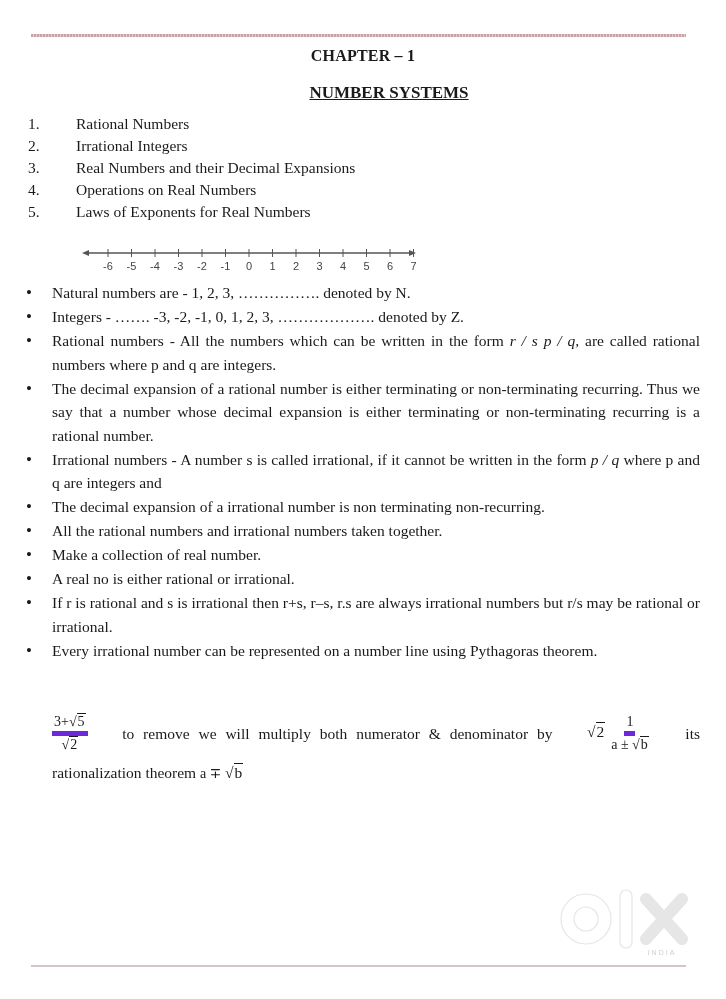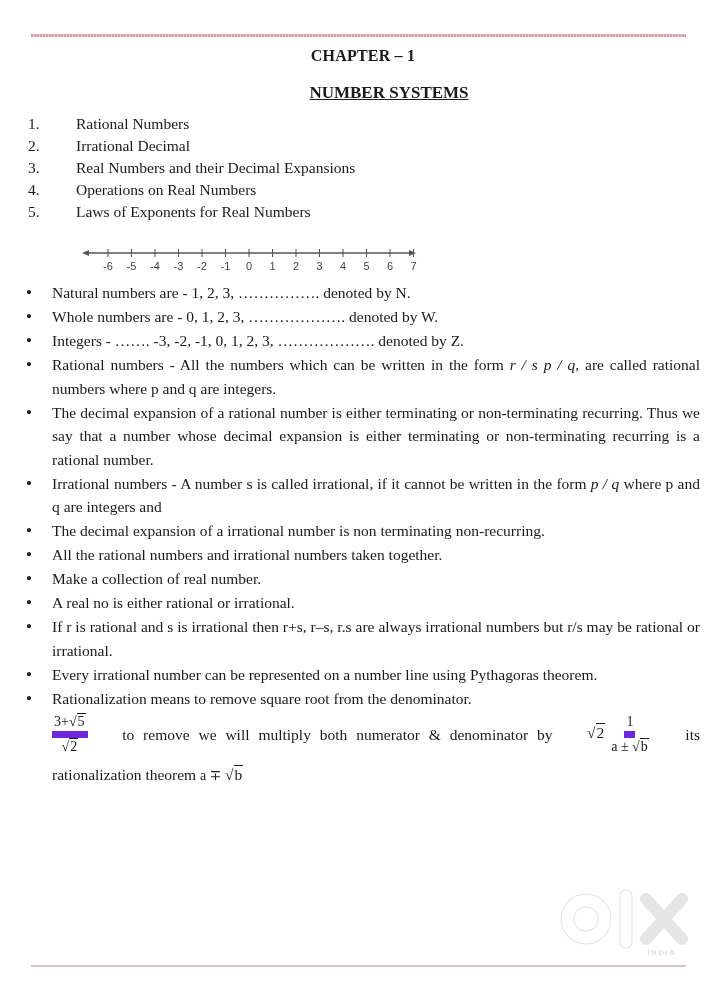--- a/index.html
+++ b/index.html
@@ -17,21 +17,21 @@
   .toc li { height: 22px; font-size: 15.5px; display: flex; }
   .toc .num { width: 48px; }
   .numline { position: absolute; top: 246px; left: 80px; }
   .bullets { position: absolute; top: 281px; left: 26px; width: 674px; margin: 0; padding: 0; list-style: none; }
   .bullets li { position: relative; padding-left: 26px; font-size: 15.5px; line-height: 23.5px;
                 text-align: justify; margin-bottom: 0.5px; }
   .bullets li::before { content: "\2022"; position: absolute; left: 0; top: 0; font-size: 17px; }
   .math { font-style: italic; font-family: "Liberation Serif", serif; }
   .rat { position: absolute; top: 713px; left: 52px; width: 648px; font-size: 15.5px; }
   .frac { display: inline-flex; flex-direction: column; align-items: center; vertical-align: middle; font-size: 14px; }
-  .frac .n { border-bottom: 7px solid #6d28d9; padding: 0 2px; line-height: 18px; }
+  .frac .n { border-bottom: 5px solid #6d28d9; padding: 0 2px; line-height: 18px; }
   .frac .d { line-height: 18px; padding: 0 2px; }
   .sqrt { display: inline-block; }
   .sqrt .rad { border-top: 1px solid #1a1a1a; padding: 0 1px; }
   .row1 { display: flex; align-items: center; justify-content: space-between; }
   .row1 .txt { word-spacing: 5px; }
   .row2 { margin-top: 10px; }
   .logo { position: absolute; left: 560px; top: 885px; width: 130px; height: 72px; }
 </style>
 </head>
 <body>
@@ -41,21 +41,21 @@
 <div class="chapter">CHAPTER – 1</div>
 <div class="subtitle">NUMBER SYSTEMS</div>
 
 <ol class="toc">
   <li>
       <span class="num">1.</span>
       <span>Rational Numbers</span>
     </li>
   <li>
       <span class="num">2.</span>
-      <span>Irrational Decimal</span>
+      <span>Irrational Integers</span>
     </li>
   <li>
       <span class="num">3.</span>
       <span>Real Numbers and their Decimal Expansions</span>
     </li>
   <li>
       <span class="num">4.</span>
       <span>Operations on Real Numbers</span>
     </li>
   <li>
@@ -95,32 +95,30 @@
       <text x="286.5" y="24" text-anchor="middle" font-size="11" fill="#444" font-family="Liberation Sans, sans-serif">5</text>
       <line x1="310" x2="310" y1="3" y2="11" stroke="#555" stroke-width="1"></line>
       <text x="310" y="24" text-anchor="middle" font-size="11" fill="#444" font-family="Liberation Sans, sans-serif">6</text>
       <line x1="333.5" x2="333.5" y1="3" y2="11" stroke="#555" stroke-width="1"></line>
       <text x="333.5" y="24" text-anchor="middle" font-size="11" fill="#444" font-family="Liberation Sans, sans-serif">7</text>
     </g>
 </svg>
 
 <ul class="bullets">
   <li><span>Natural numbers are - 1, 2, 3, ……………. denoted by N.</span></li>
-  <li><span>Whole numbers are -   0, 1, 2, 3, ………………. denoted by W.</span></li>
   <li><span>Integers - ……. -3, -2, -1, 0, 1, 2, 3, ………………. denoted by Z.</span></li>
   <li><span>Rational numbers - All the numbers which can be written in the form </span><span class="math">r / s  p / q,</span><span>  are called rational numbers where p and q are integers.</span></li>
   <li><span>The decimal expansion of a rational number is either terminating or non-terminating recurring. Thus we say that a number whose decimal expansion is either terminating or non-terminating recurring is a rational number.</span></li>
   <li><span>Irrational numbers - A number s is called irrational, if it cannot be written in the form </span><span class="math">p / q</span><span> where p and q are integers and</span></li>
   <li><span>The decimal expansion of a irrational number is non terminating non-recurring.</span></li>
   <li><span>All the rational numbers and irrational numbers taken together.</span></li>
   <li><span>Make a collection of real number.</span></li>
   <li><span>A real no is either rational or irrational.</span></li>
   <li><span>If r is rational and s is irrational then r+s, r–s, r.s are always irrational numbers but r/s may be rational or irrational.</span></li>
   <li><span>Every irrational number can be represented on a number line using Pythagoras theorem.</span></li>
-  <li><span>Rationalization means to remove square root from the denominator.</span></li>
 </ul>
 
 <div class="rat">
   <div class="row1">
     <span class="frac">
       <span class="n"><span>3+</span><span class="sqrt">√<span class="rad">5</span></span></span>
       <span class="d"><span class="sqrt">√<span class="rad">2</span></span></span>
     </span>
     <span class="txt">to remove we will multiply both numerator &amp; denominator by</span>
     <span>

